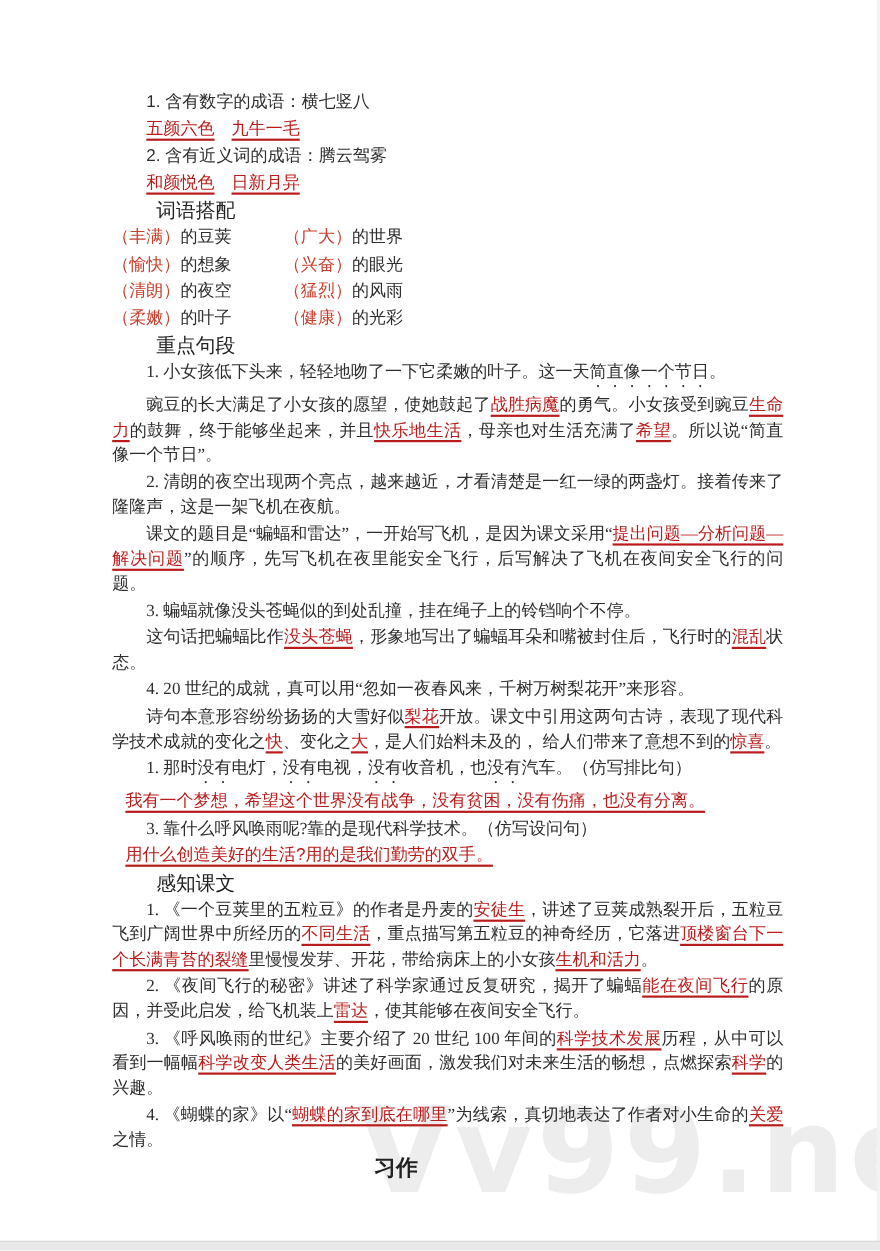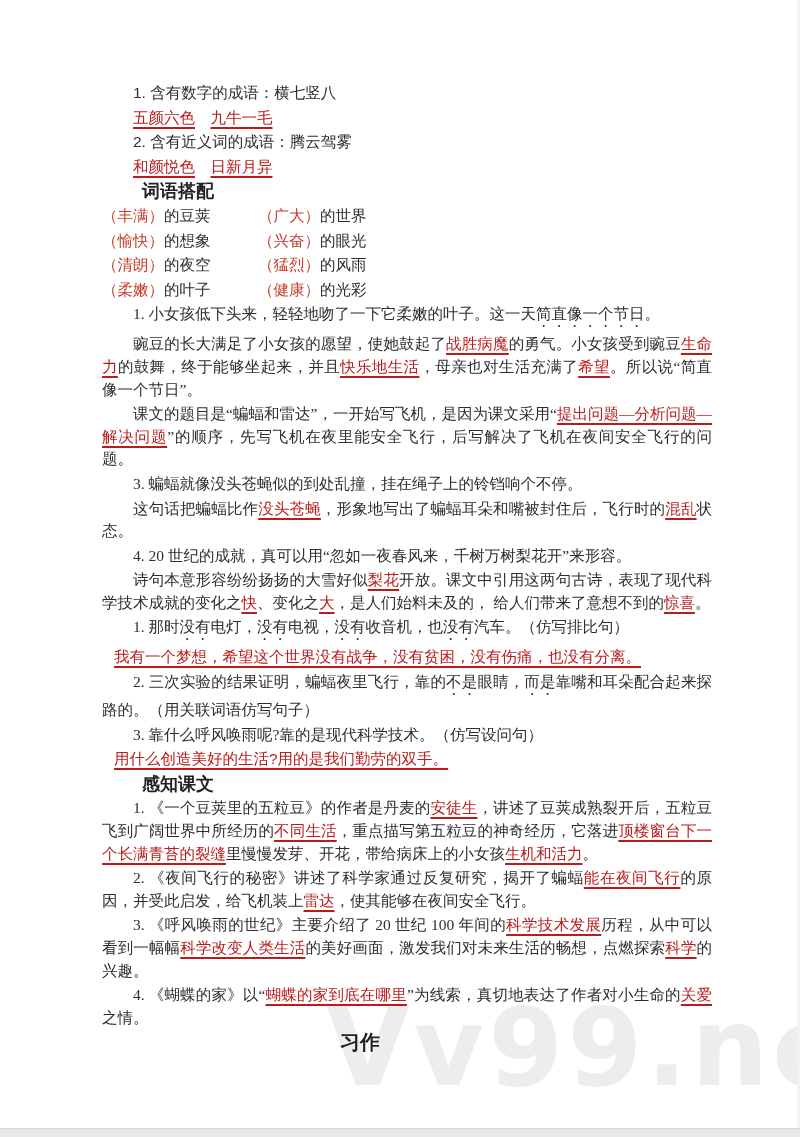--- a/index.html
+++ b/index.html
@@ -16,21 +16,21 @@
     font-size:15.5px;
     line-height:22.6px;
     text-align:justify;
     z-index:2;
   }
   .content div{margin:2px;}
   .line{text-indent:2em;}
   .para{text-indent:2em;font-family:Liberation Serif, serif;}
   .answer{text-indent:12px;}
   .heading{
-    font-weight:bold;
+    font-weight:normal;
     font-size:18px;
     padding-left:40px;
     text-indent:0;
     color:#222222;
   }
   .pairs{display:flex;margin-left:40px;text-indent:0;gap:16px;}
   .pairs .pair-left{width:140px;flex:0 0 140px;}
   .title{
     font-weight:bold;
     font-size:20px;
@@ -97,30 +97,31 @@
         <span class="pair-right"><span class="r">（兴奋）</span><span class="">的眼光</span></span>
       </div>
       <div class="pairs">
         <span class="pair-left"><span class="r">（清朗）</span><span class="">的夜空</span></span>
         <span class="pair-right"><span class="r">（猛烈）</span><span class="">的风雨</span></span>
       </div>
       <div class="pairs">
         <span class="pair-left"><span class="r">（柔嫩）</span><span class="">的叶子</span></span>
         <span class="pair-right"><span class="r">（健康）</span><span class="">的光彩</span></span>
       </div>
+      <div class="heading">重点句段</div>
       <div class="para"><span class="">1. 小女孩低下头来，轻轻地吻了一下它柔嫩的叶子。这一天</span><span class="d">简直像一个节日</span><span class="">。</span></div>
       <div class="para"><span class="">豌豆的长大满足了小女孩的愿望，使她鼓起了</span><span class="ru">战胜病魔</span><span class="">的勇气。小女孩受到豌豆</span><span class="ru">生命力</span><span class="">的鼓舞，终于能够坐起来，并且</span><span class="ru">快乐地生活</span><span class="">，母亲也对生活充满了</span><span class="ru">希望</span><span class="">。所以说“简直像一个节日”。</span></div>
+      <div class="para"><span class="">2. 清朗的夜空出现两个亮点，越来越近，才看清楚是一红一绿的两盏灯。接着传来了隆隆声，这是一架飞机在夜航。</span></div>
       <div class="para"><span class="">课文的题目是“蝙蝠和雷达”，一开始写飞机，是因为课文采用“</span><span class="ru">提出问题—分析问题—解决问题</span><span class="">”的顺序，先写飞机在夜里能安全飞行，后写解决了飞机在夜间安全飞行的问题。</span></div>
       <div class="para"><span class="">3. 蝙蝠就像没头苍蝇似的到处乱撞，挂在绳子上的铃铛响个不停。</span></div>
       <div class="para"><span class="">这句话把蝙蝠比作</span><span class="ru">没头苍蝇</span><span class="">，形象地写出了蝙蝠耳朵和嘴被封住后，飞行时的</span><span class="ru">混乱</span><span class="">状态。</span></div>
       <div class="para"><span class="">4. 20 世纪的成就，真可以用“忽如一夜春风来，千树万树梨花开”来形容。</span></div>
       <div class="para"><span class="">诗句本意形容纷纷扬扬的大雪好似</span><span class="ru">梨花</span><span class="">开放。课文中引用这两句古诗，表现了现代科学技术成就的变化之</span><span class="ru">快</span><span class="">、变化之</span><span class="ru">大</span><span class="">，是人们始料未及的， 给人们带来了意想不到的</span><span class="ru">惊喜</span><span class="">。</span></div>
       <div class="para"><span class="">1. 那时</span><span class="d">没有</span><span class="">电灯，</span><span class="d">没有</span><span class="">电视，</span><span class="d">没有</span><span class="">收音机，也</span><span class="d">没有</span><span class="">汽车。（仿写排比句）</span></div>
       <div class="answer"><span class="ru">我有一个梦想，希望这个世界没有战争，没有贫困，没有伤痛，也没有分离。</span></div>
-      <div class="para"><span class="">2. 三次实验的结果证明，蝙蝠夜里飞行，靠的</span><span class="d">不是</span><span class="">眼睛，</span><span class="d">而是</span><span class="">靠嘴和耳朵配合起来探路的。（用关联词语仿写句子）</span></div>
       <div class="para"><span class="">3. 靠什么呼风唤雨呢?靠的是现代科学技术。（仿写设问句）</span></div>
       <div class="answer"><span class="ru">用什么创造美好的生活?用的是我们勤劳的双手。</span></div>
       <div class="heading">感知课文</div>
       <div class="para"><span class="">1. 《一个豆荚里的五粒豆》的作者是丹麦的</span><span class="ru">安徒生</span><span class="">，讲述了豆荚成熟裂开后，五粒豆飞到广阔世界中所经历的</span><span class="ru">不同生活</span><span class="">，重点描写第五粒豆的神奇经历，它落进</span><span class="ru">顶楼窗台下一个长满青苔的裂缝</span><span class="">里慢慢发芽、开花，带给病床上的小女孩</span><span class="ru">生机和活力</span><span class="">。</span></div>
       <div class="para"><span class="">2. 《夜间飞行的秘密》讲述了科学家通过反复研究，揭开了蝙蝠</span><span class="ru">能在夜间飞行</span><span class="">的原因，并受此启发，给飞机装上</span><span class="ru">雷达</span><span class="">，使其能够在夜间安全飞行。</span></div>
       <div class="para"><span class="">3. 《呼风唤雨的世纪》主要介绍了 20 世纪 100 年间的</span><span class="ru">科学技术发展</span><span class="">历程，从中可以看到一幅幅</span><span class="ru">科学改变人类生活</span><span class="">的美好画面，激发我们对未来生活的畅想，点燃探索</span><span class="ru">科学</span><span class="">的兴趣。</span></div>
       <div class="para"><span class="">4. 《蝴蝶的家》以“</span><span class="ru">蝴蝶的家到底在哪里</span><span class="">”为线索，真切地表达了作者对小生命的</span><span class="ru">关爱</span><span class="">之情。</span></div>
       <div class="title">习作</div>
     </div>
   <div class="right-edge"></div>

